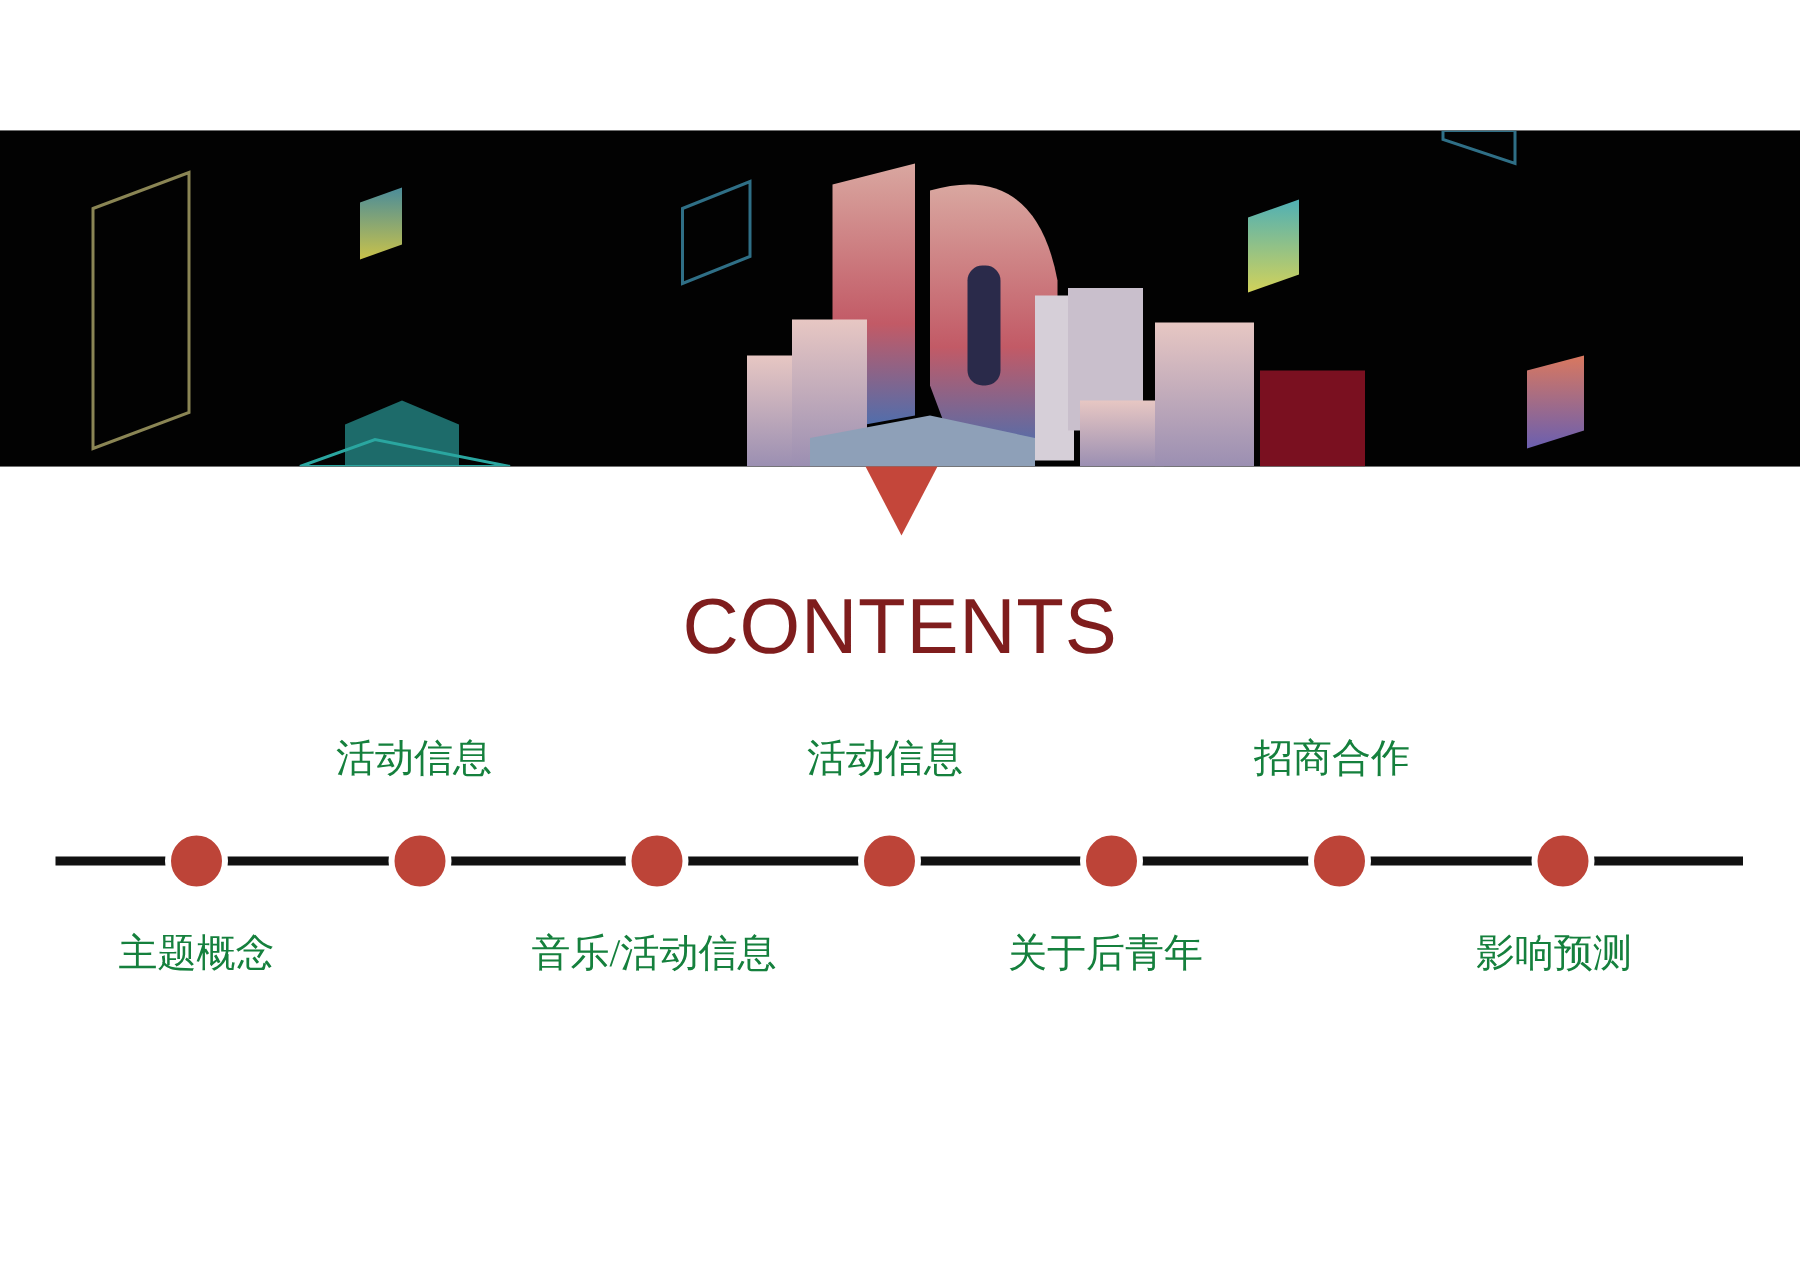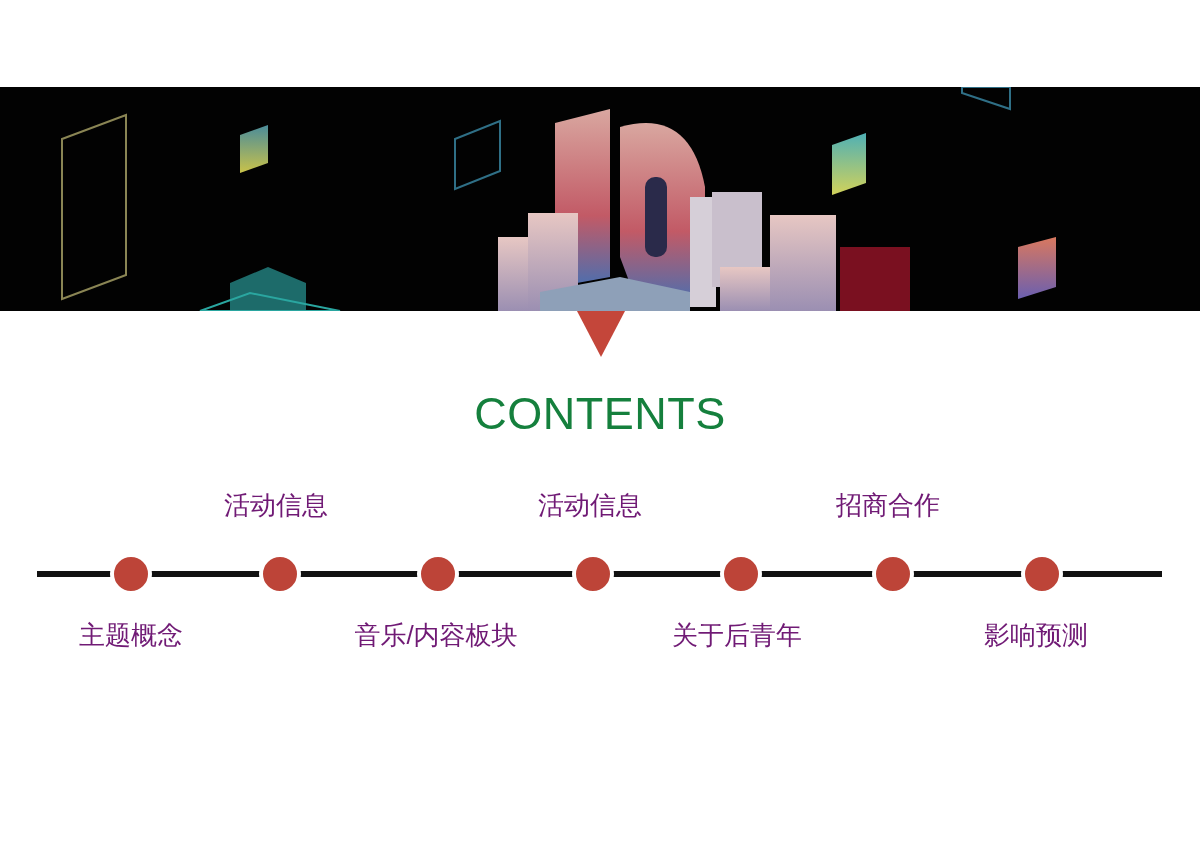--- a/index.html
+++ b/index.html
@@ -1,23 +1,23 @@
 <!DOCTYPE html>
 <html><head>
 <meta charset="utf-8">
 <style>
   html,body{margin:0;padding:0;background:#fff;}
   body{width:1200px;height:848px;position:relative;overflow:hidden;font-family:"DejaVu Sans",sans-serif;}
   .banner{position:absolute;left:0;top:87px;width:1200px;height:224px;background:#020202;overflow:hidden;}
   .banner svg{position:absolute;left:0;top:0;}
   .triangle{position:absolute;left:577px;top:311px;width:0;height:0;border-left:24px solid transparent;border-right:24px solid transparent;border-top:46px solid #c4463a;}
-  .title{position:absolute;left:0;width:1200px;top:388px;text-align:center;font-family:"Liberation Sans",sans-serif;font-size:45px;color:#15803d;letter-spacing:0.5px;}
+  .title{position:absolute;left:0;width:1200px;top:388px;text-align:center;font-family:"Liberation Sans",sans-serif;font-size:52px;color:#7f1d1d;letter-spacing:0.5px;}
   .line{position:absolute;left:37px;top:571px;width:1125px;height:6px;background:#111;}
   .dot{position:absolute;width:34px;height:34px;border-radius:50%;background:#bd4438;border:4px solid #fff;box-sizing:content-box;margin-left:-21px;margin-top:-21px;top:574px;}
-  .label{position:absolute;font-family:Liberation Sans, sans-serif;font-size:26px;color:#701a75;white-space:nowrap;transform:translateX(-50%);}
+  .label{position:absolute;font-family:Liberation Serif, serif;font-size:26px;color:#15803d;white-space:nowrap;transform:translateX(-50%);}
   .label.up{top:488px;}
   .label.down{top:618px;}
 </style>
 </head>
 <body>
 
 <div class="banner">
   <svg width="1200" height="224" viewBox="0 0 1200 224">
     <defs>
       <linearGradient id="g1" x1="0" y1="0" x2="0" y2="1">
@@ -74,17 +74,17 @@
 <div class="dot" style="left:131px"></div>
 <div class="dot" style="left:280px"></div>
 <div class="dot" style="left:438px"></div>
 <div class="dot" style="left:593px"></div>
 <div class="dot" style="left:741px"></div>
 <div class="dot" style="left:893px"></div>
 <div class="dot" style="left:1042px"></div>
 
 <div class="label down" style="left:131px">主题概念</div>
 <div class="label up" style="left:276px">活动信息</div>
-<div class="label down" style="left:436px">音乐/内容板块</div>
+<div class="label down" style="left:436px">音乐/活动信息</div>
 <div class="label up" style="left:590px">活动信息</div>
 <div class="label down" style="left:737px">关于后青年</div>
 <div class="label up" style="left:888px">招商合作</div>
 <div class="label down" style="left:1036px">影响预测</div>
 
 </body></html>

